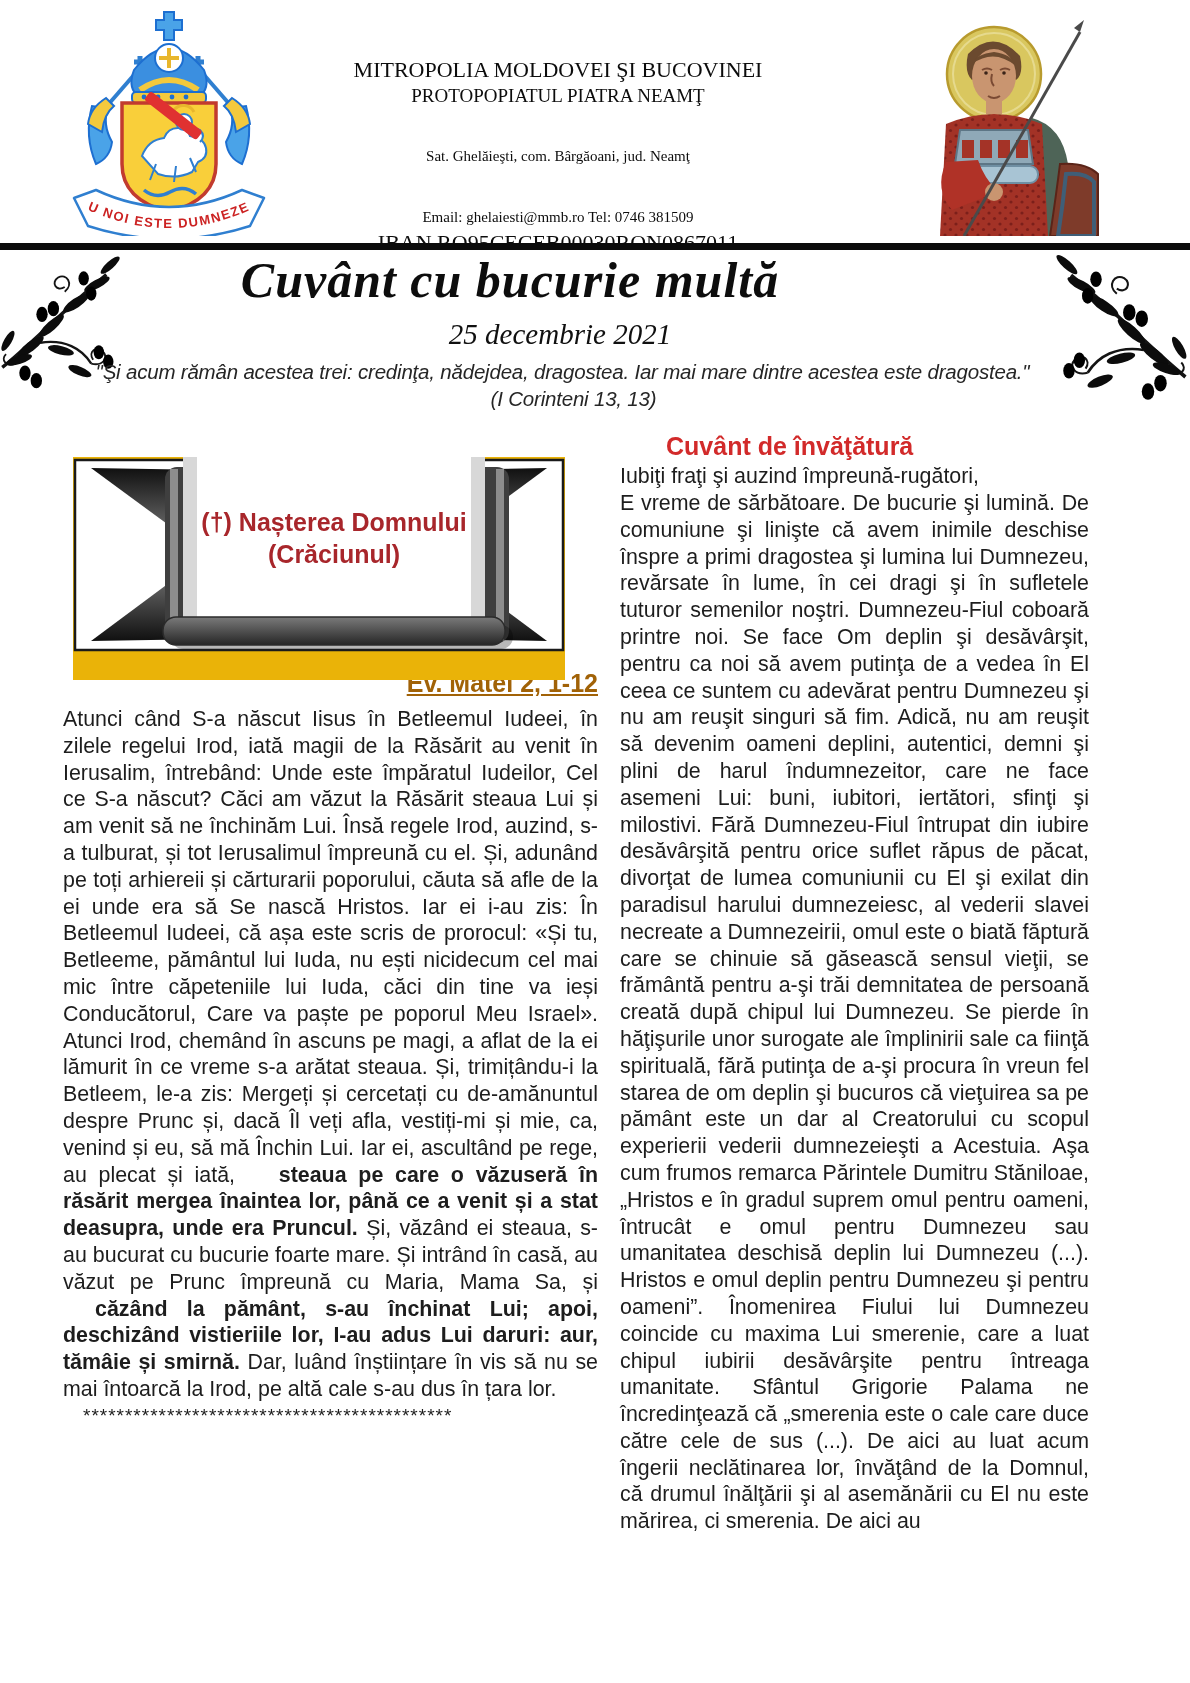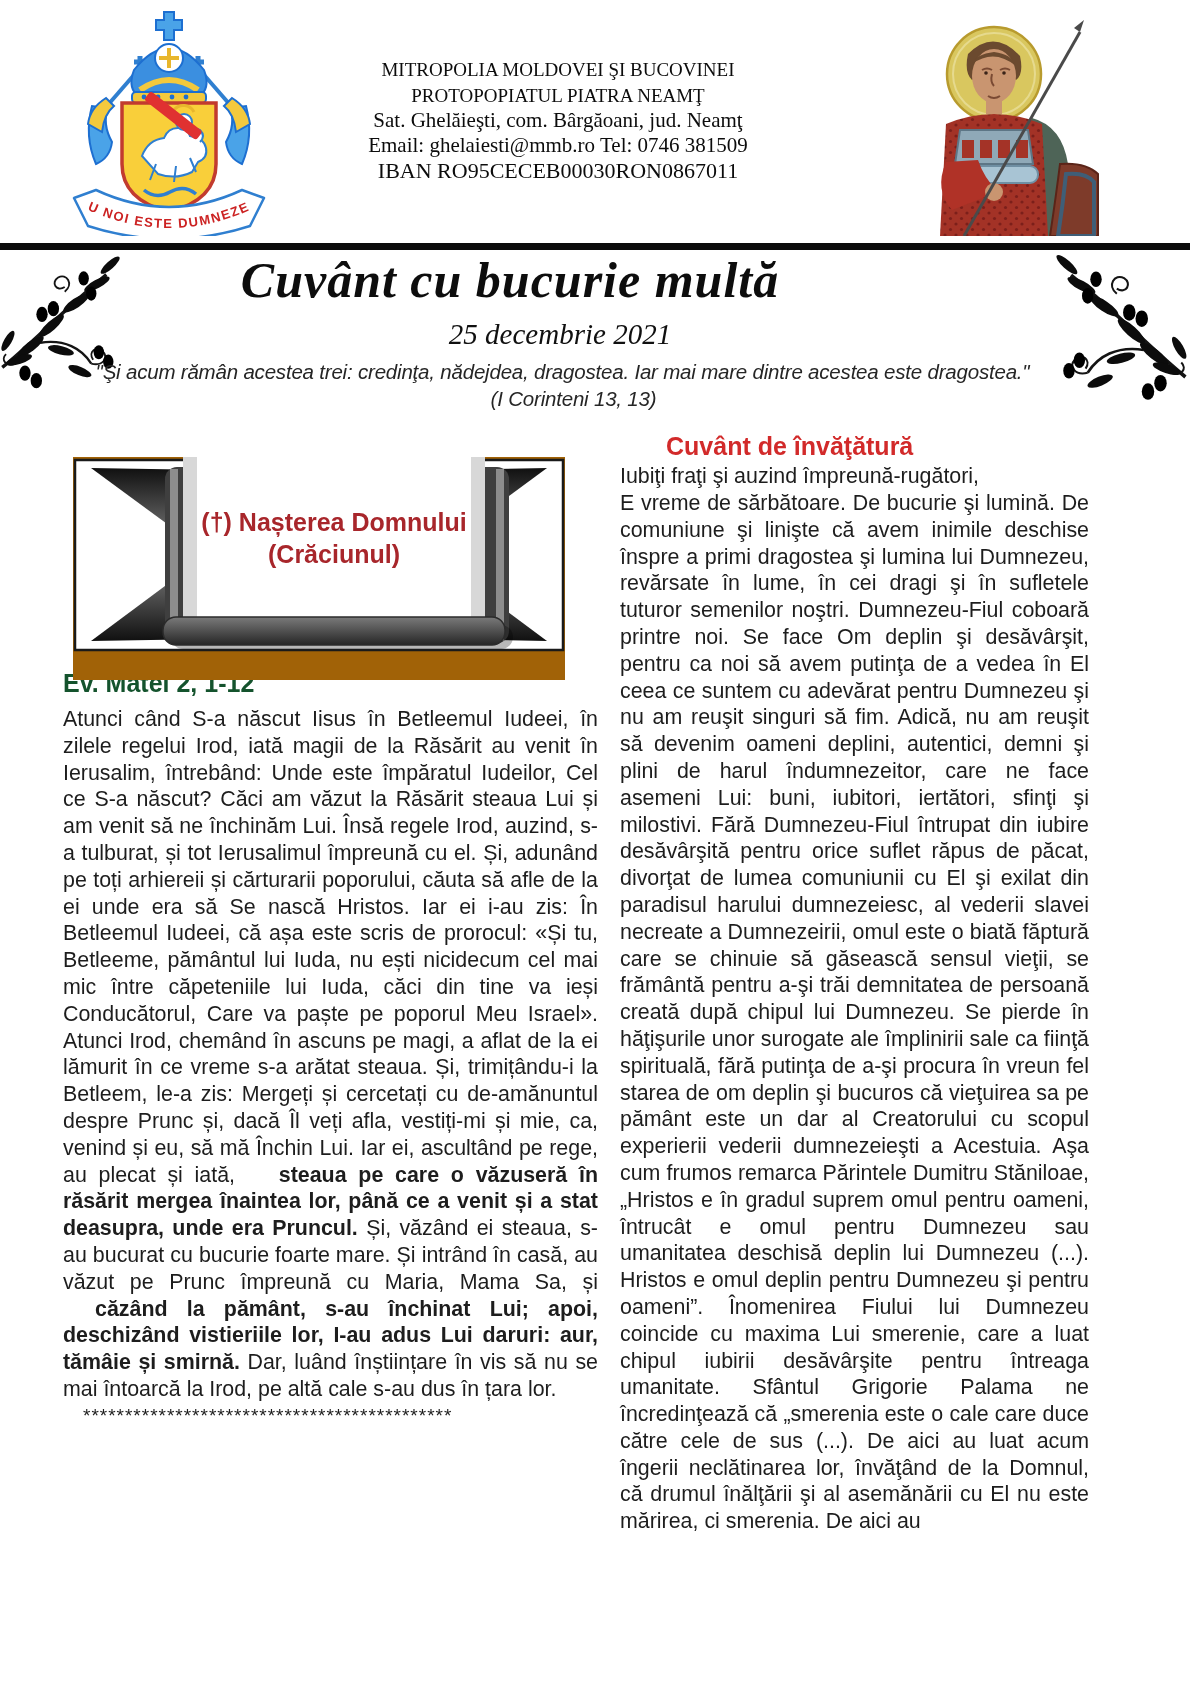--- a/index.html
+++ b/index.html
@@ -10,24 +10,24 @@
     font-family:"Liberation Sans","DejaVu Sans",sans-serif;
     color:#202020;
   }
   
   .coat { position:absolute; left:66px; top:6px; width:206px; height:230px; }
   .saint { position:absolute; left:876px; top:12px; width:230px; height:224px; }
   .hdr-text {
     position:absolute; left:258px; top:56px; width:600px; text-align:center;
     font-family:"Liberation Serif","DejaVu Serif",serif; color:#0c0c0c;
   }
-  .hl1 { font-size:19px; line-height:28px; }
+  .hl1 { font-size:22px; line-height:28px; }
   .hl2 { font-size:19px; line-height:24px; }
   .hl3 { font-size:22.5px; line-height:27px; white-space:nowrap; }
-  .hl4,.hl5,.hl6 { font-size:21px; line-height:25px; }
+  .hl4,.hl5,.hl6 { font-size:15px; line-height:25px;margin-top:36px; }
   .hl7 { font-size:22px; line-height:26px; }
   .rule { position:absolute; left:0; top:243px; width:1190px; height:7px; background:#0b0b0b; }
   
   .title {
     position:absolute; left:60px; top:250px; width:900px; text-align:center;
     font-family:"Liberation Serif","DejaVu Serif",serif;
     font-style:italic; font-weight:bold; font-size:50px; line-height:60px;
     color:#0d0d0d; letter-spacing:1px;
   }
   .date {
@@ -41,25 +41,25 @@
     letter-spacing:-0.2px;
   }
   .ornL { position:absolute; left:-4px; top:250px; width:128px; height:142px; }
   .ornR { position:absolute; left:1054px; top:248px; width:136px; height:156px; transform:scaleX(-1); }
   
   .col-left  { position:absolute; left:63px;  top:457px; width:535px; }
   .col-right { position:absolute; left:620px; top:432px; width:469px; }
   .body-text { font-size:21.4px; line-height:26.8px; text-align:justify; color:#1d1d1d; }
   .figure {
     position:relative; z-index:2; margin-left:10px; width:492px; height:223px;
-    background:#a16207;
+    background:#eab308;
   }
   .gospel-head {
-    position:relative; z-index:1; margin-top:-12px; text-align:left;
-    font-weight:bold; font-size:25px; line-height:30px; color:#14532d;
+    position:relative; z-index:1; margin-top:-12px; text-align:right;
+    font-weight:bold; font-size:25px; line-height:30px; color:#a16207;text-decoration:underline;
   }
   .gospel-body { margin-top:8px; }
   .stars { margin-top:2px; padding-left:20px; font-size:19px; letter-spacing:1px; color:#1d1d1d; }
   .teach-head {
     font-weight:bold; font-size:25px; line-height:29px; color:#d22a2a;
     padding-left:46px;
   }
   .salutation { font-size:21.4px; line-height:27px; margin-top:2px; color:#1d1d1d; }
   .teach-body b, .gospel-body b { font-weight:bold;margin-left:32px; }
 </style>

